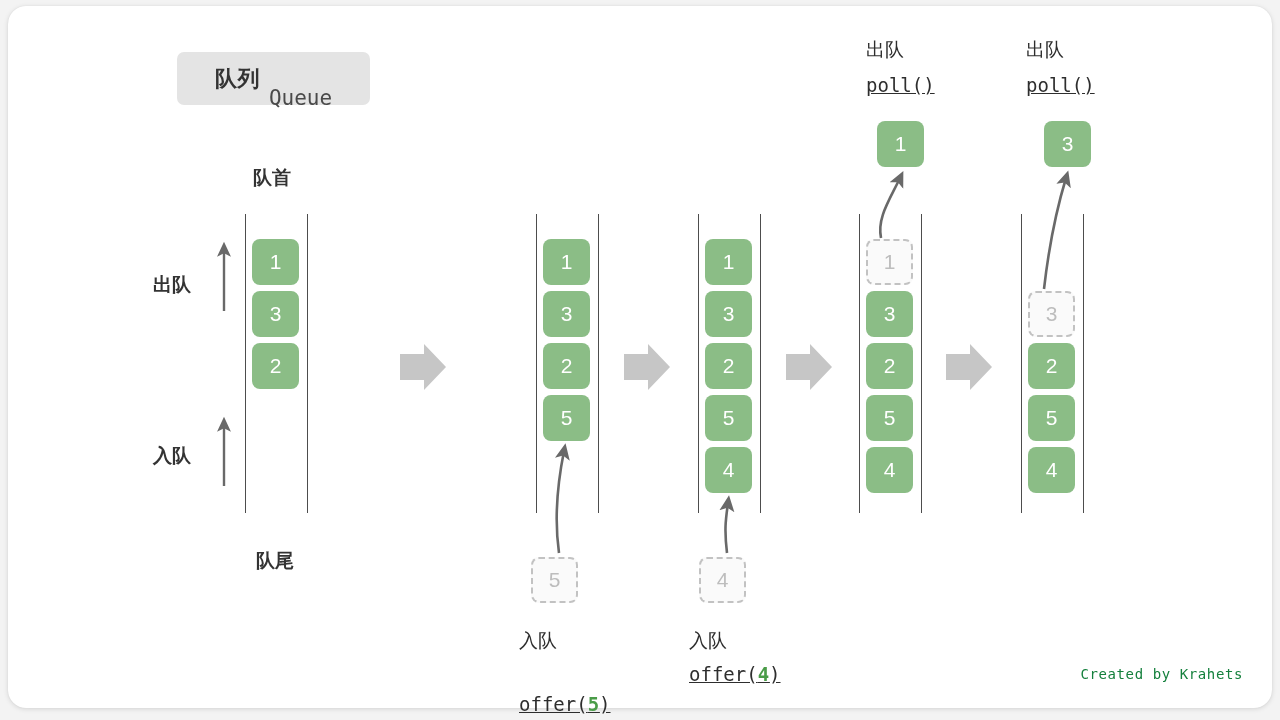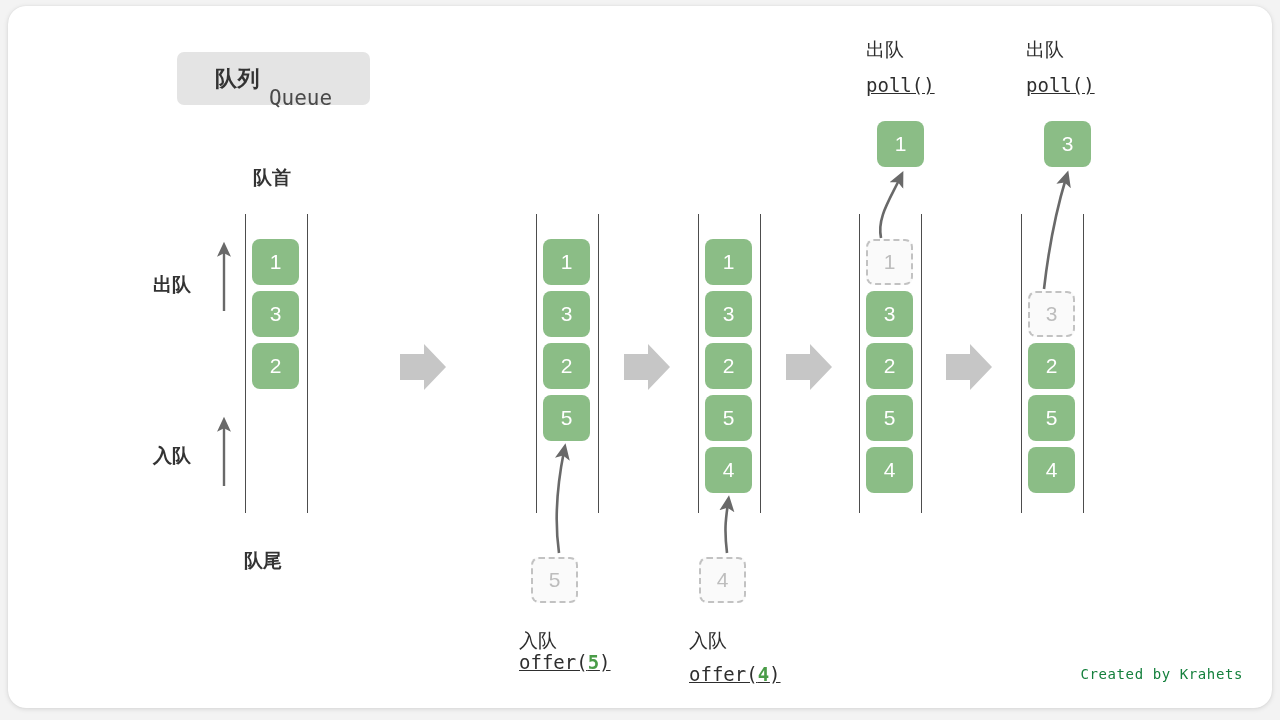--- a/index.html
+++ b/index.html
@@ -132,21 +132,21 @@
 
 <div id="canvas">
   <div id="card">
 
     <div class="title-badge">
       <span class="title-cn">队列</span>
       <span class="title-en">Queue</span>
     </div>
 
     <div class="cn-label" style="left:245px; top:159px;">队首</div>
-    <div class="cn-label" style="left:236px; top:542px;">队尾</div>
+    <div class="cn-label" style="left:248px; top:542px;">队尾</div>
 
     <div class="cn-label" style="left:145px; top:266px;">出队</div>
     <div class="cn-label" style="left:145px; top:437px;">入队</div>
 
     <div class="col">
       <div class="rail" style="left:237px; top:208px; height:299px;"></div>
       <div class="rail" style="left:299px; top:208px; height:299px;"></div>
       <div class="cell" style="left:244px; top:233px;">1</div>
       <div class="cell" style="left:244px; top:285px;">3</div>
       <div class="cell" style="left:244px; top:337px;">2</div>
@@ -155,21 +155,21 @@
     <div class="col">
       <div class="rail" style="left:528px; top:208px; height:299px;"></div>
       <div class="rail" style="left:590px; top:208px; height:299px;"></div>
       <div class="cell" style="left:535px; top:233px;">1</div>
       <div class="cell" style="left:535px; top:285px;">3</div>
       <div class="cell" style="left:535px; top:337px;">2</div>
       <div class="cell" style="left:535px; top:389px;">5</div>
 
       <div class="cell ghost" style="left:523px; top:551px;">5</div>
       <div class="op-cn" style="left:511px; top:622px;">入队</div>
-      <div class="mono-label" style="left:511px; top:645px;">offer(<span class="num">5</span>)</div>
+      <div class="mono-label" style="left:511px; top:687px;">offer(<span class="num">5</span>)</div>
     </div>
 
     <div class="col">
       <div class="rail" style="left:690px; top:208px; height:299px;"></div>
       <div class="rail" style="left:752px; top:208px; height:299px;"></div>
       <div class="cell" style="left:697px; top:233px;">1</div>
       <div class="cell" style="left:697px; top:285px;">3</div>
       <div class="cell" style="left:697px; top:337px;">2</div>
       <div class="cell" style="left:697px; top:389px;">5</div>
       <div class="cell" style="left:697px; top:441px;">4</div>

